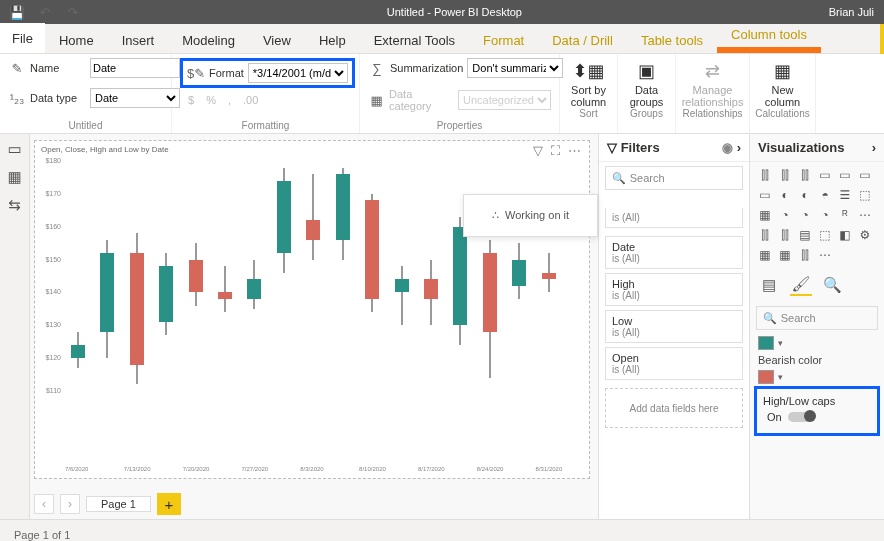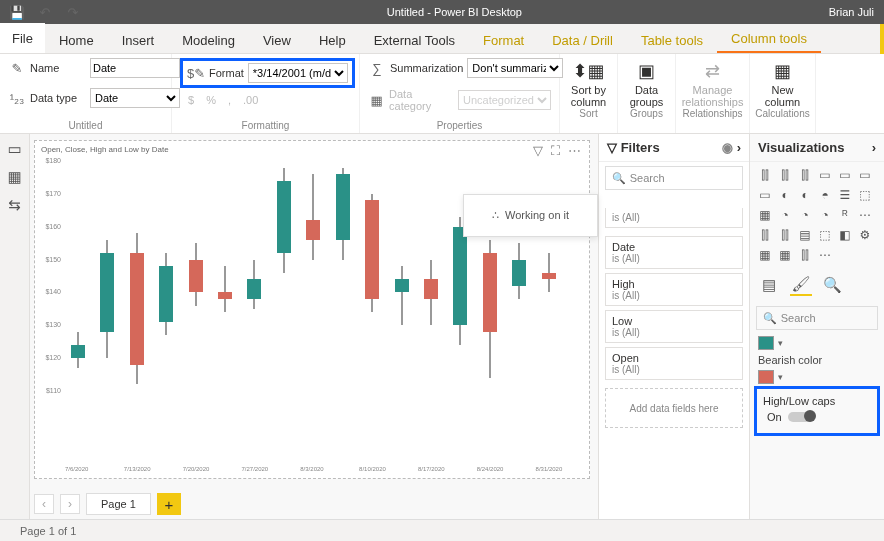--- a/index.html
+++ b/index.html
@@ -5,21 +5,21 @@
   * { box-sizing: border-box; font-family: "Segoe UI", sans-serif; }
   body { margin:0; width:884px; height:541px; background:#f3f2f1; color:#323130; overflow:hidden; font-size:12px; }
   .titlebar { height:24px; background:#555; color:#fff; display:flex; align-items:center; font-size:11px; }
   .titlebar .qat { display:flex; gap:10px; padding:0 8px; }
   .titlebar .title { flex:1; text-align:center; }
   .titlebar .user { padding:0 10px; }
   .ribbon-tabs { height:30px; background:#f3f2f1; display:flex; align-items:flex-end; border-bottom:1px solid #e1dfdd; }
   .file-tab { background:#fff; color:#333; height:30px; padding:0 12px; display:flex; align-items:center; font-size:13px; }
   .tab { padding:6px 14px 5px; font-size:13px; color:#323130; cursor:pointer; }
   .tab.ctx { color:#c19c00; }
-  .tab.active { border-bottom:2px solid #f97316;margin-top:43px; }
+  .tab.active { border-bottom:6px solid #f97316;margin-top:43px; }
   .ribbon { height:80px; background:#fff; display:flex; border-bottom:1px solid #e1dfdd; }
   .grp { display:flex; flex-direction:column; border-right:1px solid #f0f0f0; padding:4px 8px 2px; }
   .grp-body { flex:1; display:flex; gap:6px; align-items:flex-start; }
   .grp-label { text-align:center; font-size:10px; color:#888; }
   .field-row { display:flex; align-items:center; gap:4px; margin-bottom:4px; font-size:11px; }
   .field-row .lbl { width:56px; }
   .sel { border:1px solid #c8c6c4; height:20px; font-size:11px; background:#fff; }
   .tool-icon { width:18px; height:18px; display:flex; align-items:center; justify-content:center; color:#666; font-size:13px; }
   .highlight-box { border:3px solid #0b5fff; padding:2px 4px; }
   .big-btn { display:flex; flex-direction:column; align-items:center; justify-content:center; width:60px; font-size:11px; }
@@ -36,21 +36,21 @@
   .ylab { position:absolute; left:-28px; width:24px; text-align:right; font-size:7px; color:#888; }
   .xlab { position:absolute; bottom:-18px; font-size:6px; color:#888; transform:rotate(0deg); }
   .candle { position:absolute; width:14px; }
   .wick { position:absolute; left:6px; width:2px; background:#999; }
   .body-g { background:#2a9187; }
   .body-r { background:#d5685a; }
   .bodyc { position:absolute; left:0; width:14px; }
   .working { position:absolute; right:0px; top:60px; width:135px; background:#fff; border:1px solid #ddd; padding:14px 2px; font-size:11px; color:#555; text-align:center; box-shadow:0 2px 6px rgba(0,0,0,0.1); }
   .page-tabs { position:absolute; left:4px; bottom:4px; display:flex; align-items:center; gap:6px; }
   .pg-btn { width:20px; height:20px; border:1px solid #ddd; background:#fff; display:flex; align-items:center; justify-content:center; color:#aaa; }
-  .pg-tab { height:22px; padding:0 14px; background:#fff; border:1px solid #ddd; display:flex; align-items:center; font-size:11px; }
+  .pg-tab { height:16px; padding:0 14px; background:#fff; border:1px solid #ddd; display:flex; align-items:center; font-size:11px; }
   .pg-add { width:24px; height:22px; background:#f2c811; display:flex; align-items:center; justify-content:center; color:#323130; font-size:15px; }
   .filters { width:152px; background:#fff; border-left:1px solid #e1dfdd; border-right:1px solid #e1dfdd; display:flex; flex-direction:column; }
   .pane-hd { display:flex; align-items:center; padding:6px 8px; font-size:13px; font-weight:600; border-bottom:1px solid #eee; }
   .pane-hd .sp { flex:1; }
   .search { margin:4px 6px; height:24px; border:1px solid #ddd; display:flex; align-items:center; padding:0 6px; font-size:11px; color:#888; gap:4px; }
   .filter-card { margin:4px 6px; border:1px solid #e1dfdd; padding:4px 6px; font-size:11px; }
   .filter-card .fn { color:#323130; }
   .filter-card .fv { color:#888; font-size:10px; }
   .add-drop { margin:4px 6px; border:1px dashed #ccc; height:40px; display:flex; align-items:center; justify-content:center; font-size:10px; color:#888; }
   .vizpane { width:134px; background:#f9f9f9; display:flex; flex-direction:column; }
@@ -60,21 +60,21 @@
   .fmt-ico { width:22px; height:22px; color:#555; display:flex; align-items:center; justify-content:center; font-size:15px; }
   .fmt-ico.act { border-bottom:2px solid #f2c811; }
   .color-swatch { display:flex; align-items:center; gap:4px; margin:2px 8px; }
   .sw { width:16px; height:14px; border:1px solid #999; }
   .sw-dd { font-size:9px; color:#666; }
   .lbl-sm { font-size:11px; color:#444; padding:2px 8px; }
   .hlcaps { margin:0 4px; border:3px solid #0b5fff; padding:6px 6px 10px; }
   .toggle { display:flex; align-items:center; gap:6px; font-size:11px; margin-top:4px; padding-left:4px; }
   .tg-track { width:26px; height:10px; background:#ccc; border-radius:5px; position:relative; }
   .tg-thumb { position:absolute; right:-2px; top:-2px; width:12px; height:12px; border-radius:50%; background:#555; }
-  .statusbar { height:22px; border-top:1px solid #ddd; display:flex; align-items:center; padding:0 20px; font-size:11px; color:#666; }
+  .statusbar { height:22px; border-top:1px solid #ddd; display:flex; align-items:flex-end; padding:0 14px; font-size:11px; color:#666; }
   .yellow-bar { position:absolute; right:0; top:24px; width:4px; height:30px; background:#f2c811; }
 </style>
 </head>
 <body>
 
 <div class="titlebar">
   <div class="qat">
     <span class="tool-icon">💾</span>
     <span class="tool-icon">↶</span>
     <span class="tool-icon">↷</span>

